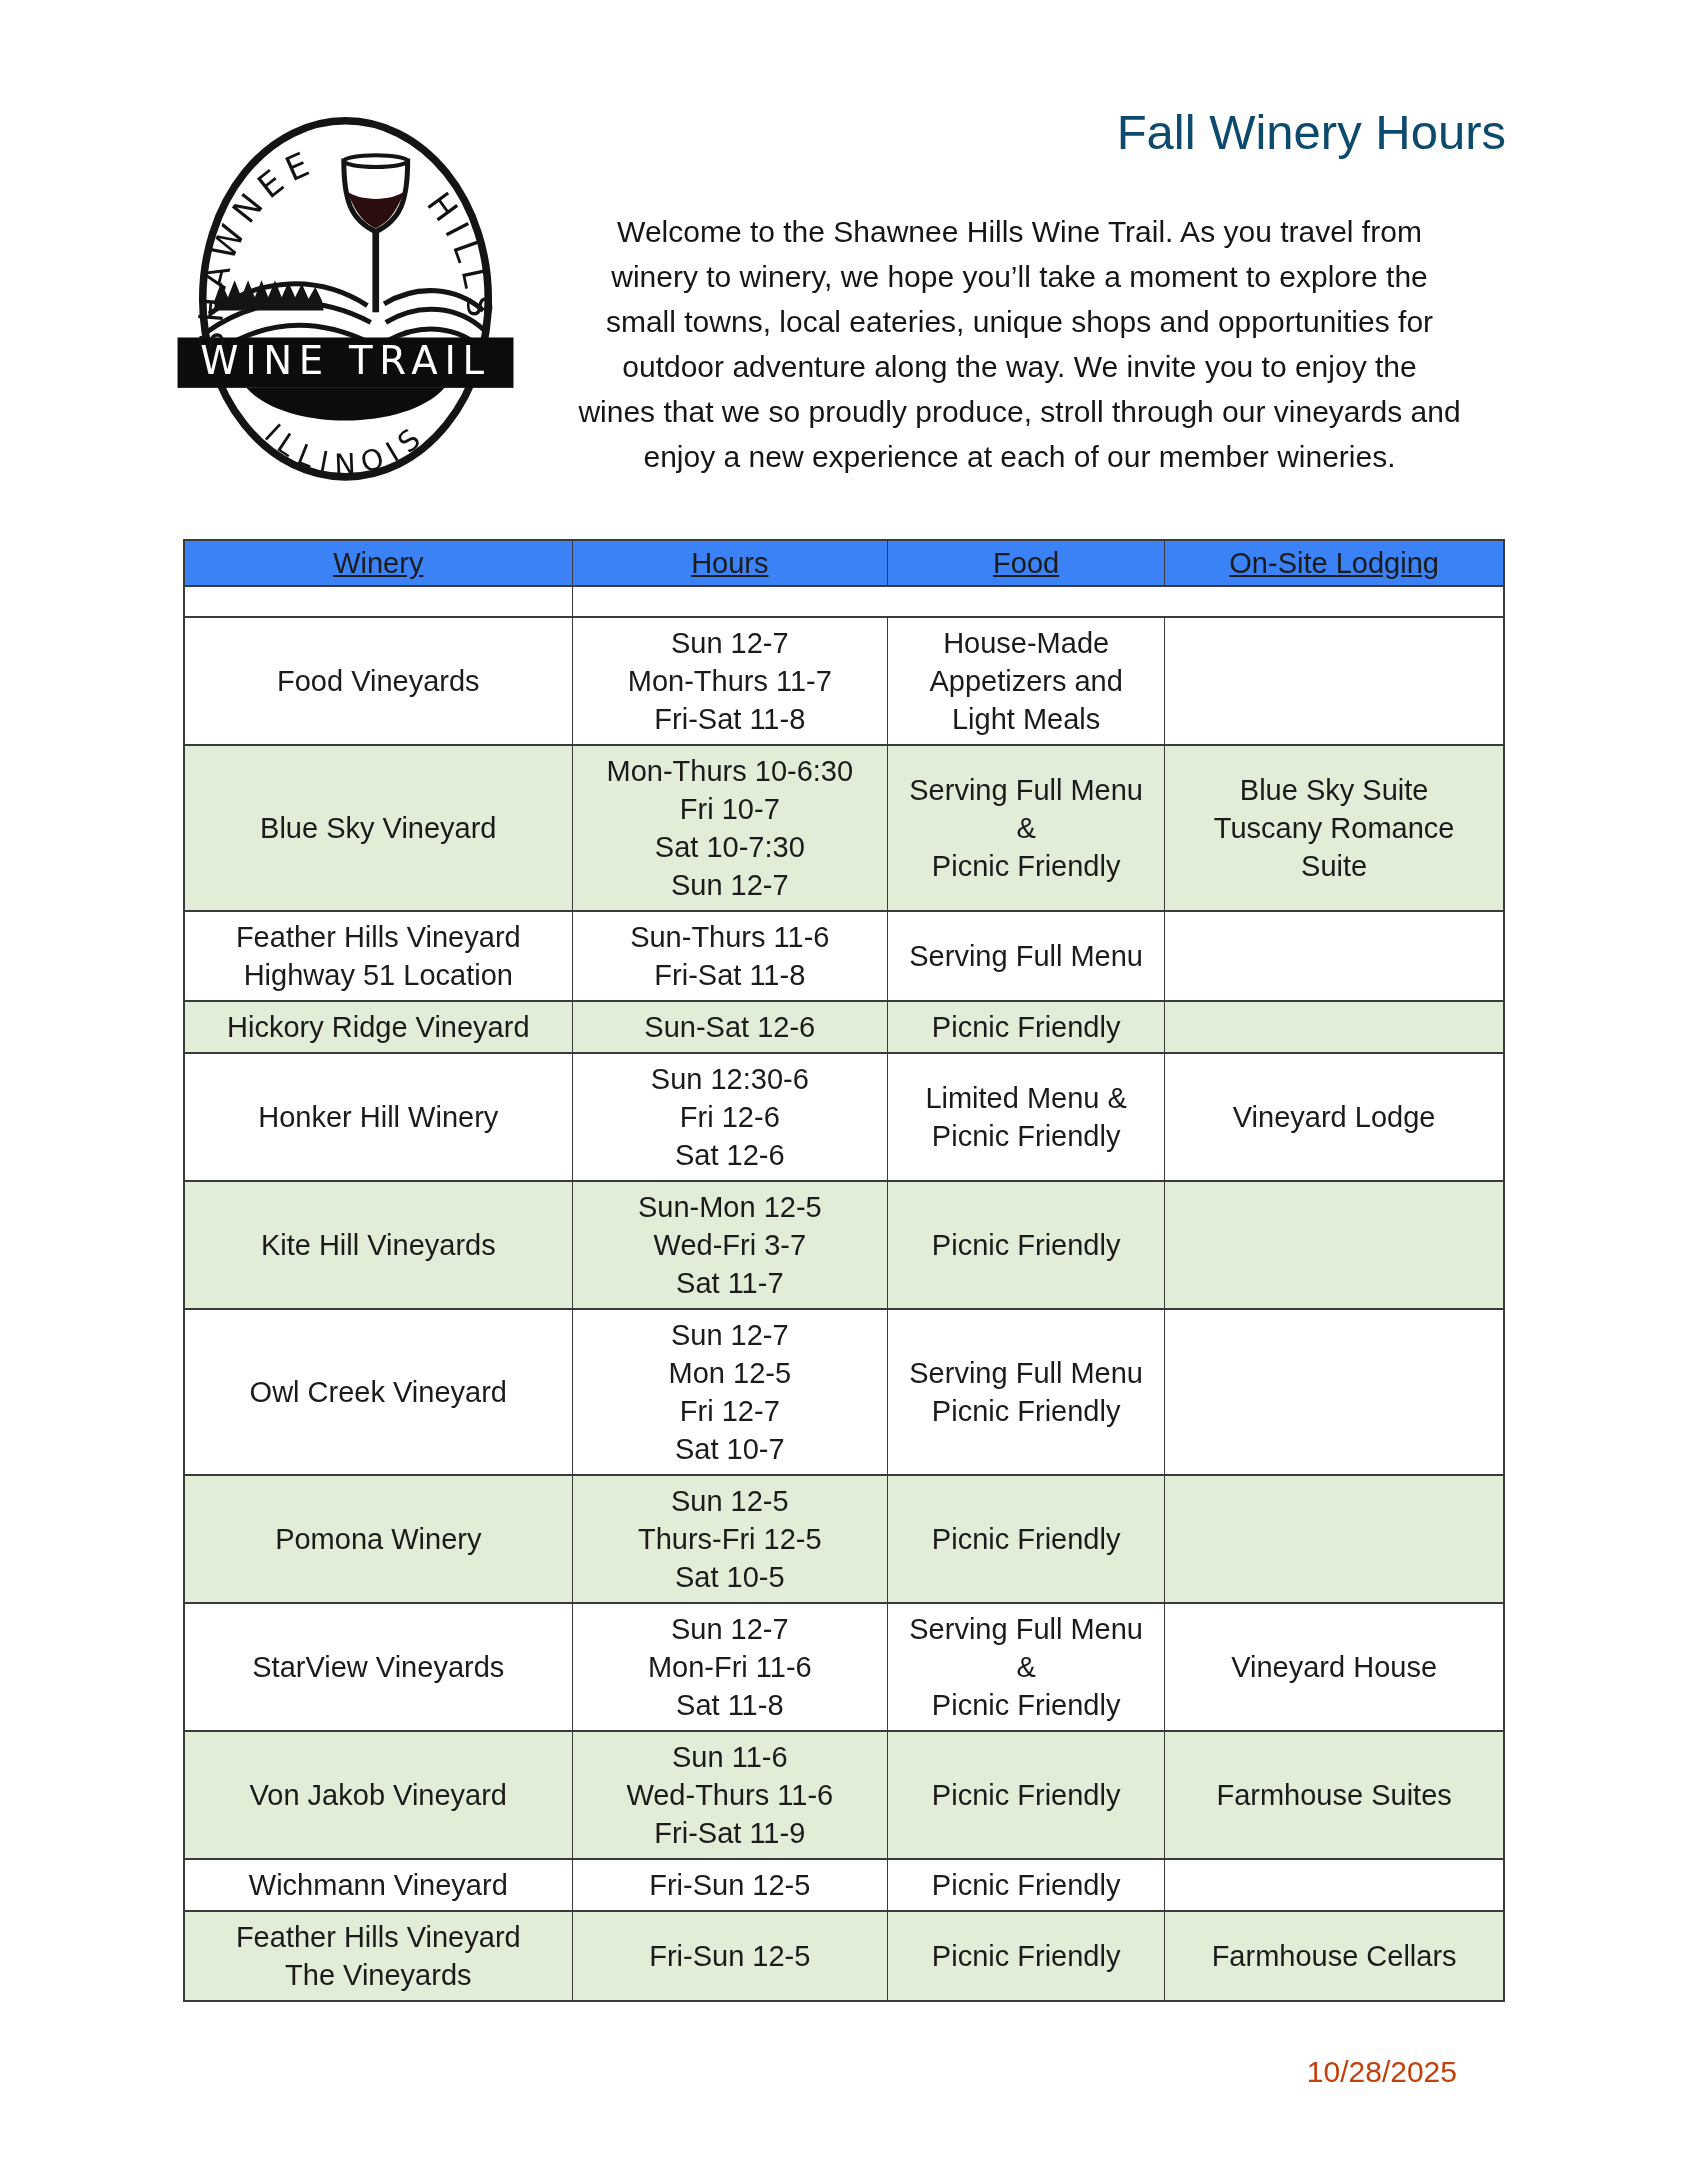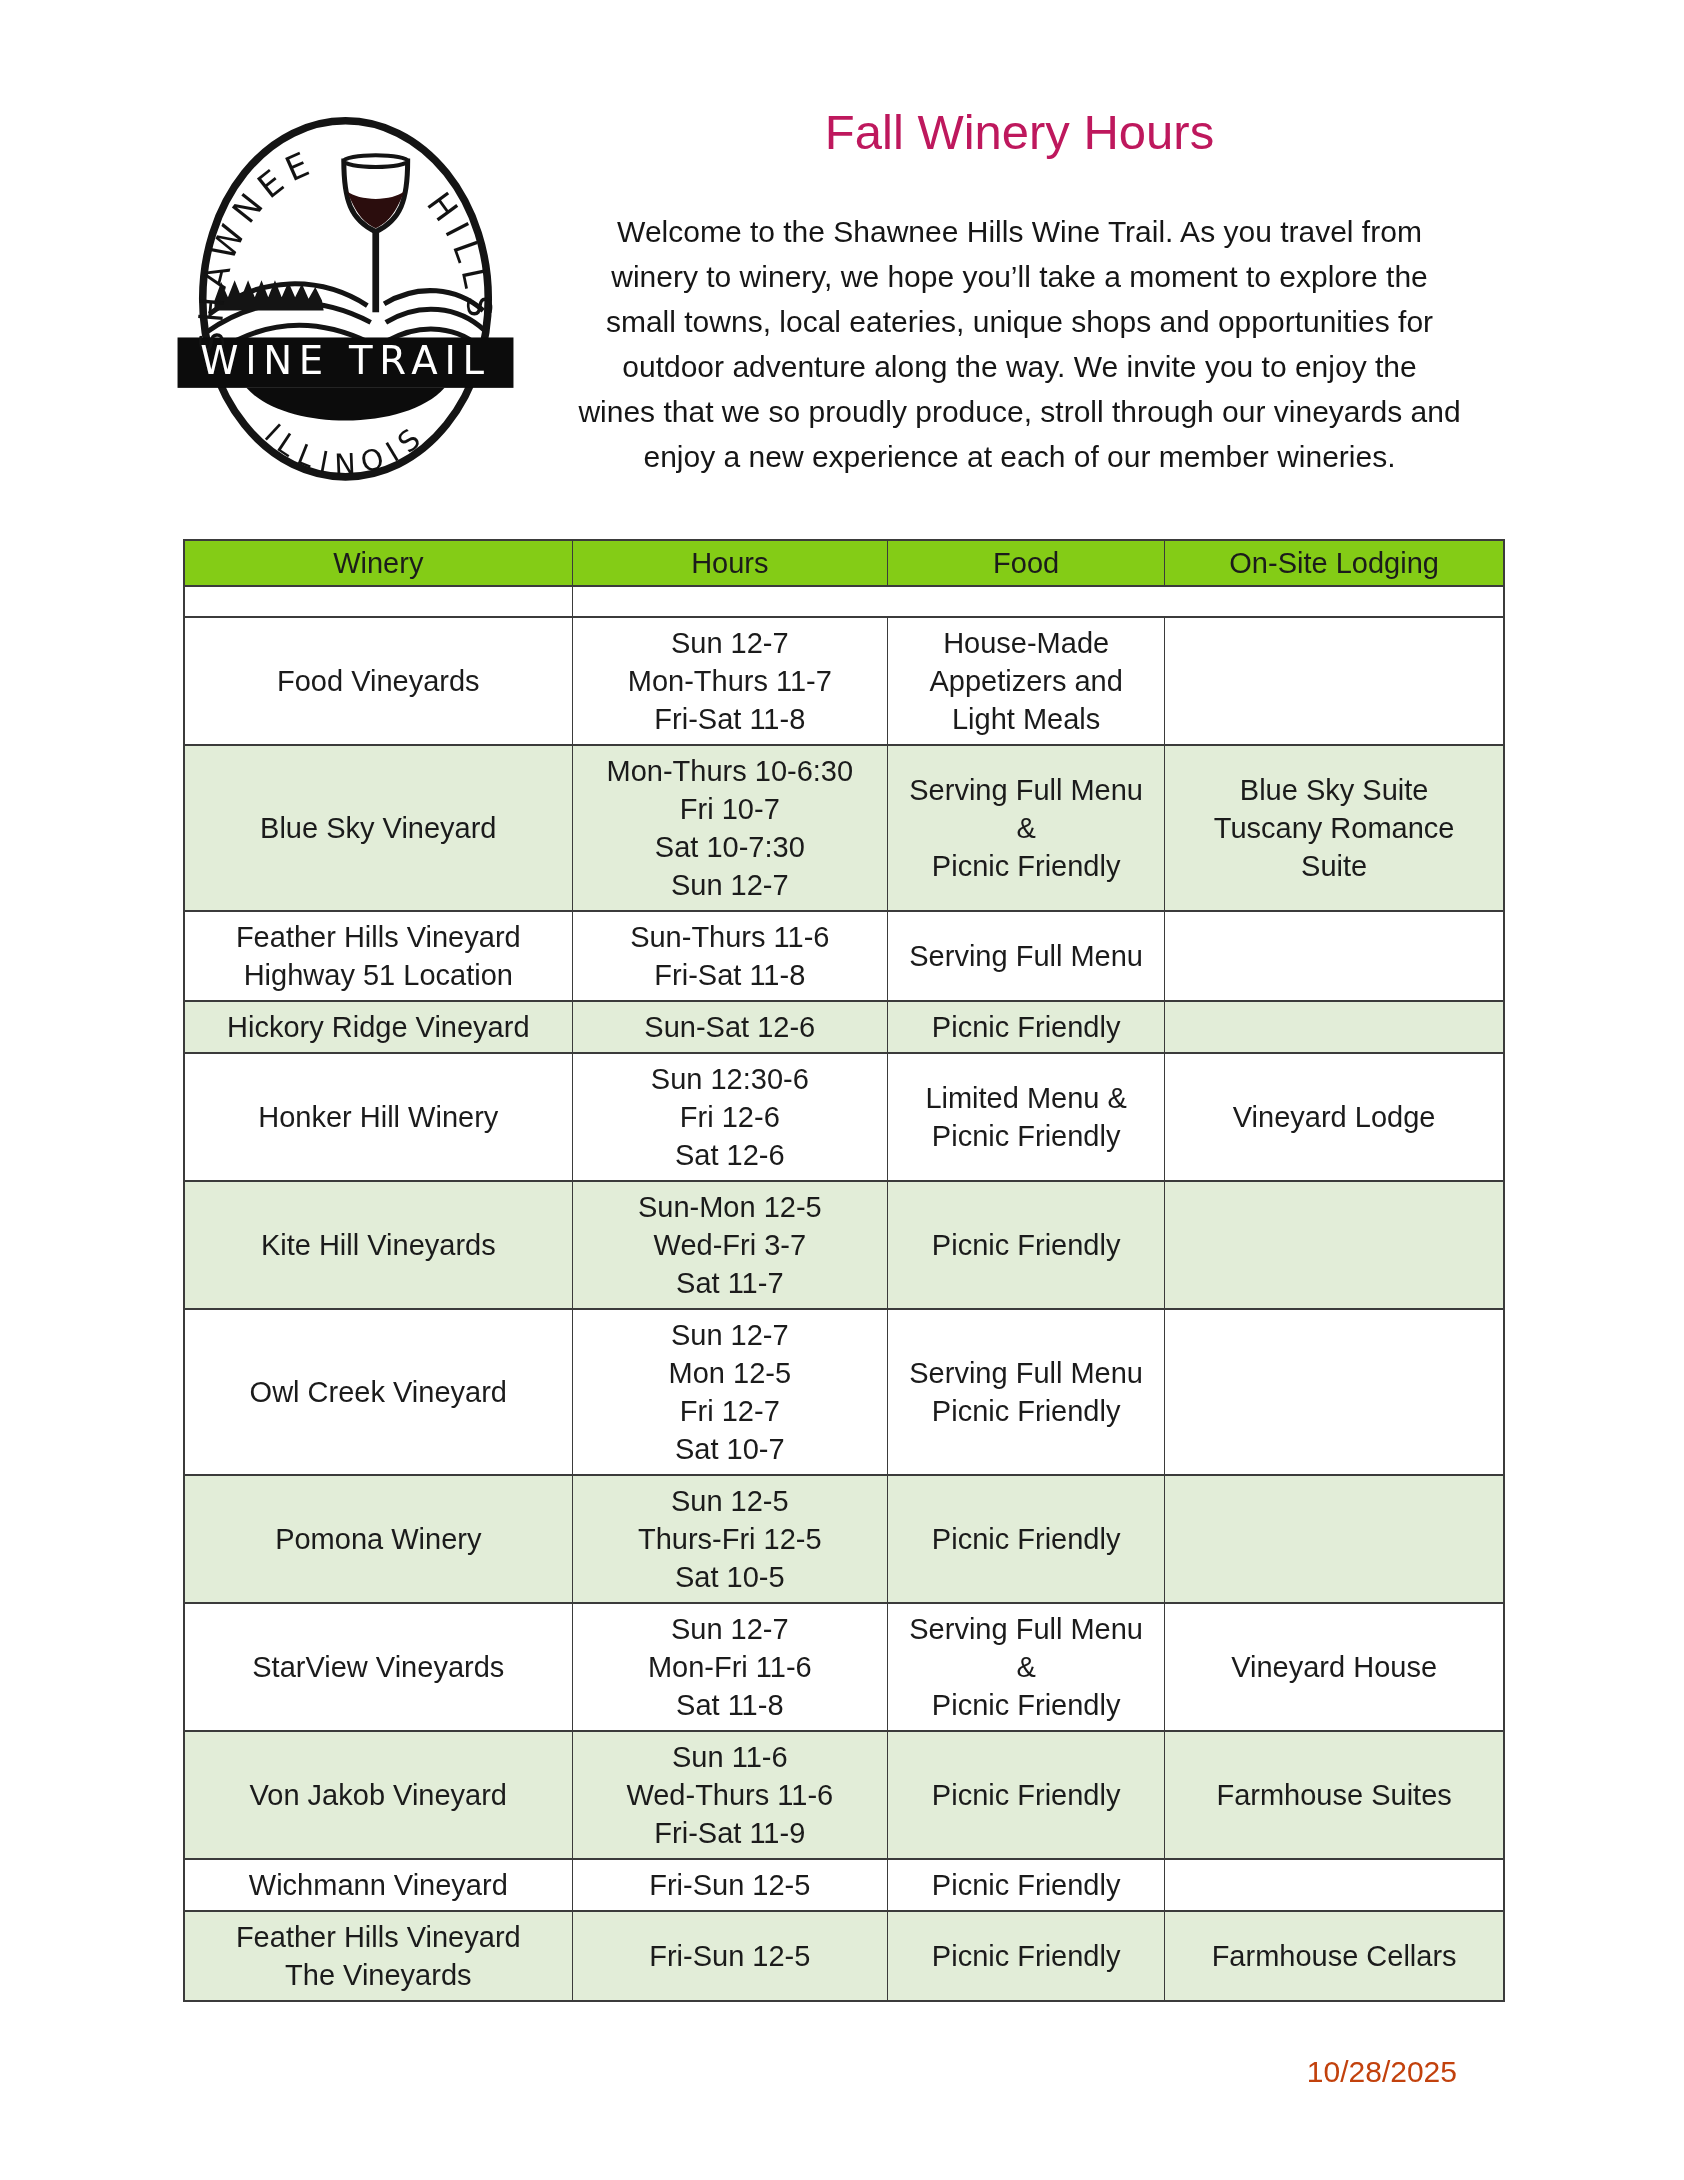--- a/index.html
+++ b/index.html
@@ -17,22 +17,22 @@
     align-items: flex-start;
     padding: 104px 179px 0 175px;
   }
   .logo { flex: 0 0 341px; }
   .logo svg { display:block; }
   .header-text { flex: 1; padding-left: 17px; }
   h1.title {
     margin: 0 0 49px 0;
     font-size: 49px;
     font-weight: 400;
-    text-align: center;
-    color: #be185d;
+    text-align: right;
+    color: #0c4a6e;
   }
   .intro {
     margin: 16px;
     font-size: 30px;
     line-height: 45px;
     text-align: center;
     color: #161616;
   }
   .multiline { white-space: pre-line; }
   table.winery-table {
@@ -52,23 +52,24 @@
     border-top: 2.6px solid #3b3b3b;
     border-bottom: 2.6px solid #3b3b3b;
     text-align: center;
     vertical-align: middle;
     font-size: 29px;
     font-weight: 400;
     line-height: 38px;
     padding: 6px 19px;
   }
   .winery-table thead th {
-    background: #84cc16;
+    background: #3b82f6;
     height: 39px;
     padding: 2.6px 6.8px;
+    text-decoration: underline;
   }
   .winery-table tr.spacer td { height: 29px; padding: 0; }
   .winery-table tbody tr.green td { background: #e2edd8; }
   .doc-date {
     margin-top: 53px;
     padding-right: 228px;
     text-align: right;
     font-size: 30px;
     color: #c2410c;
   }

